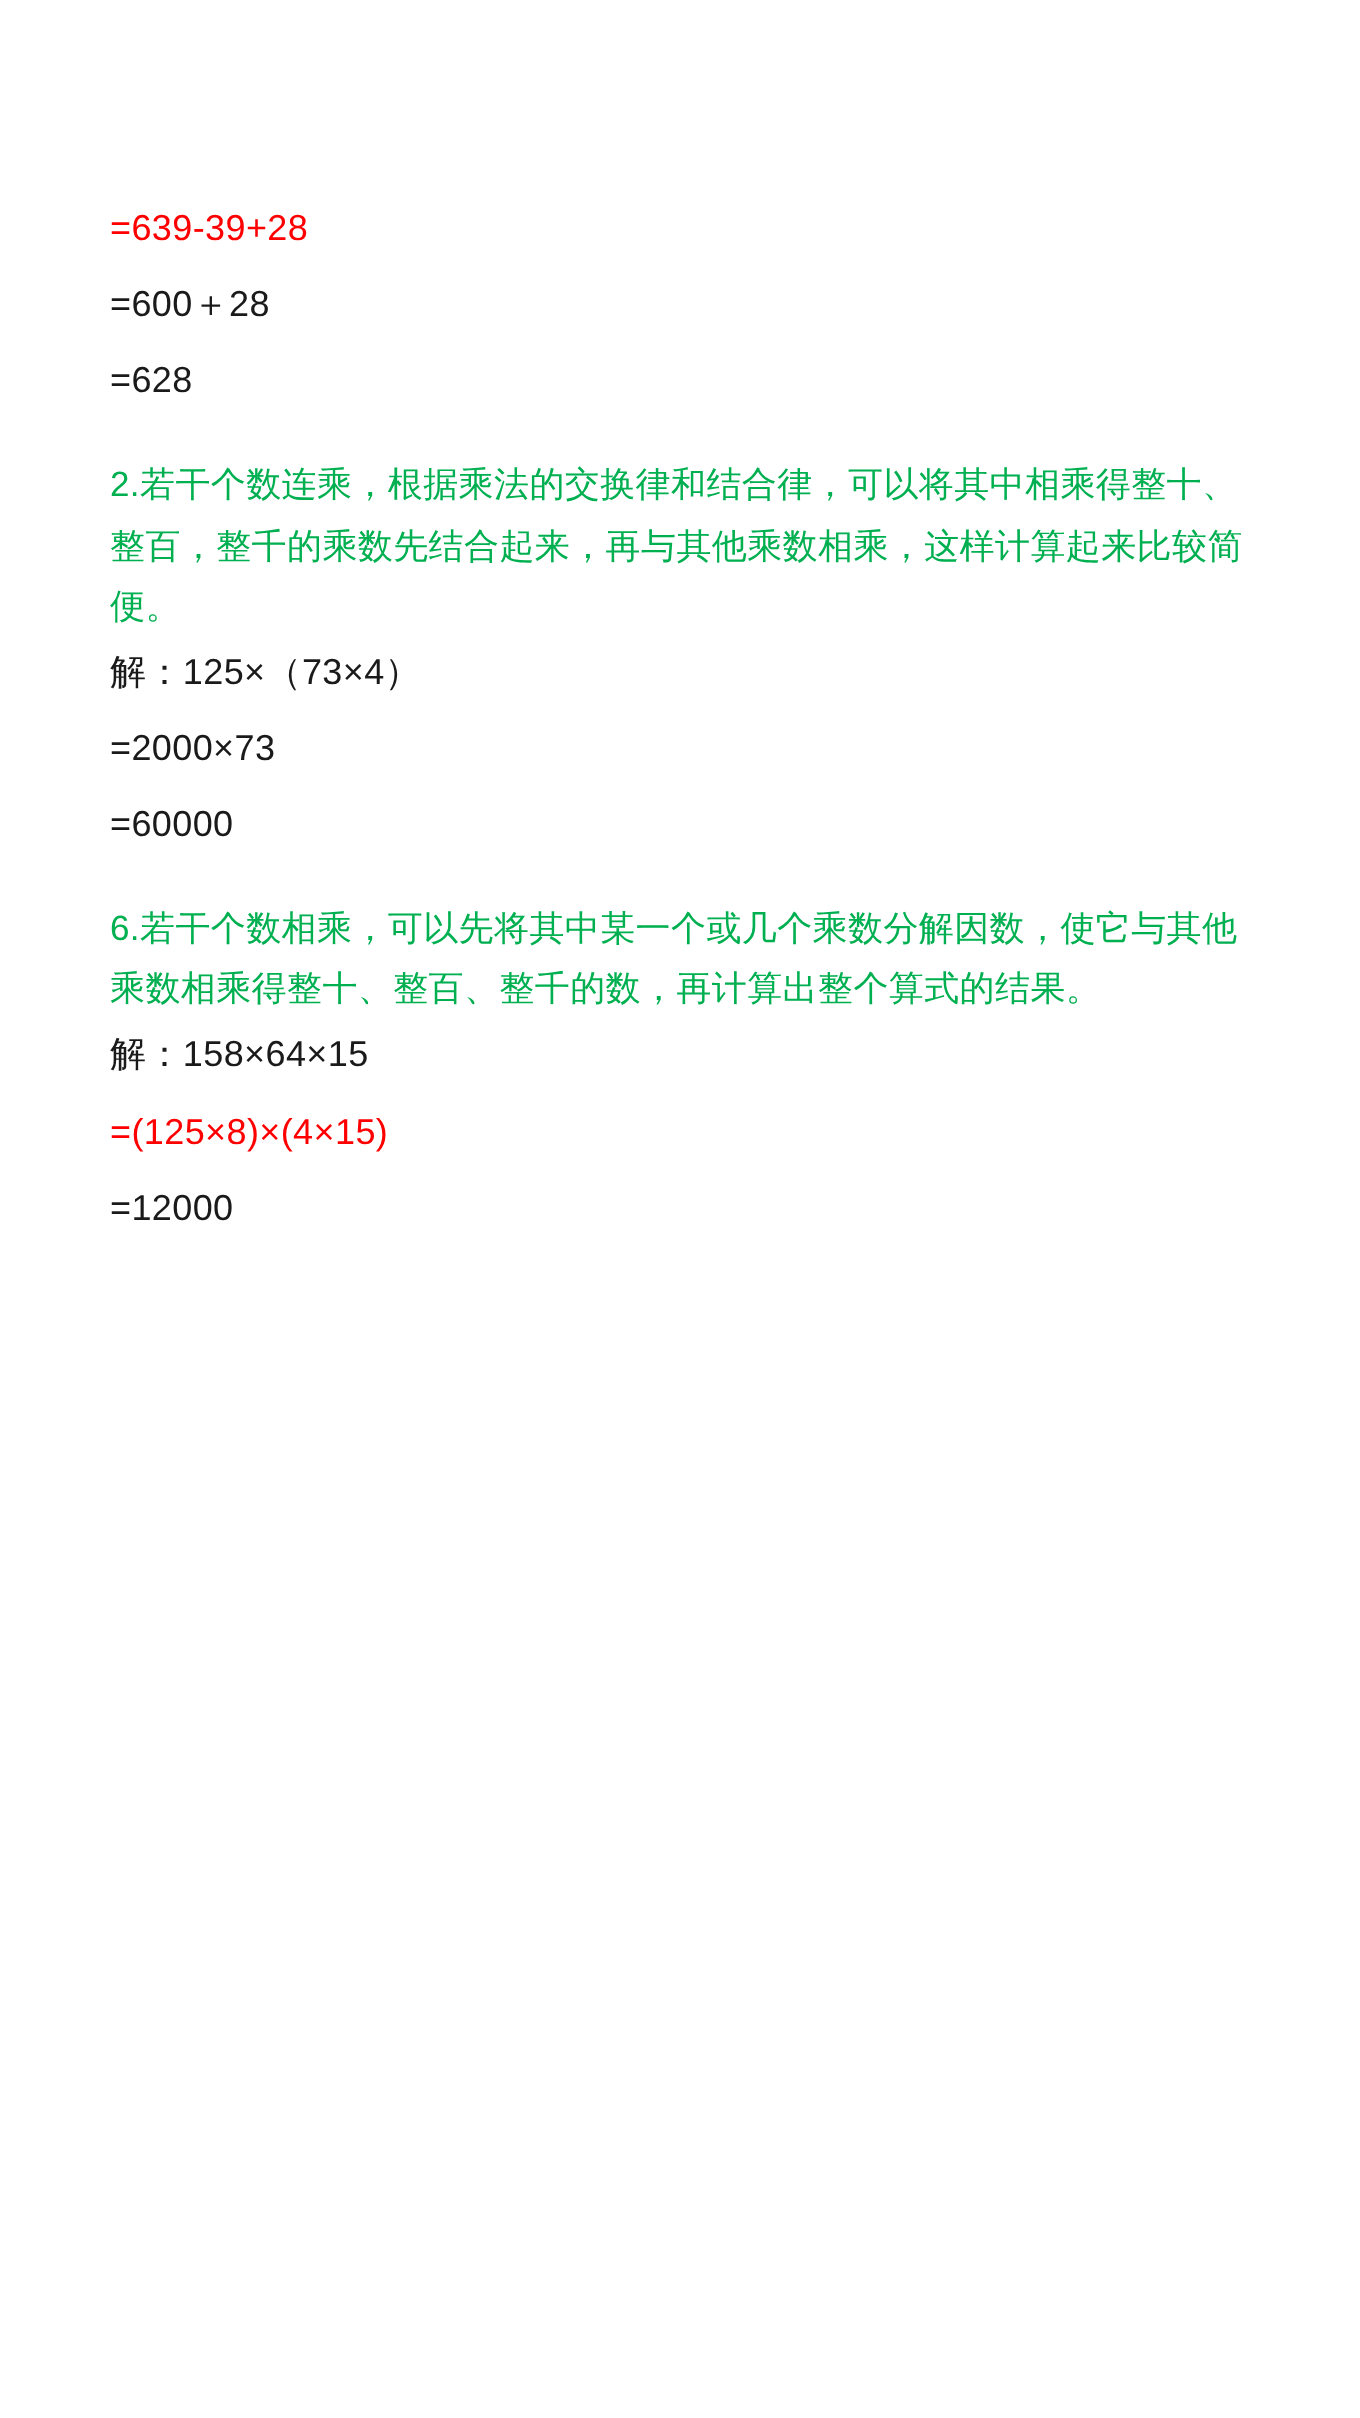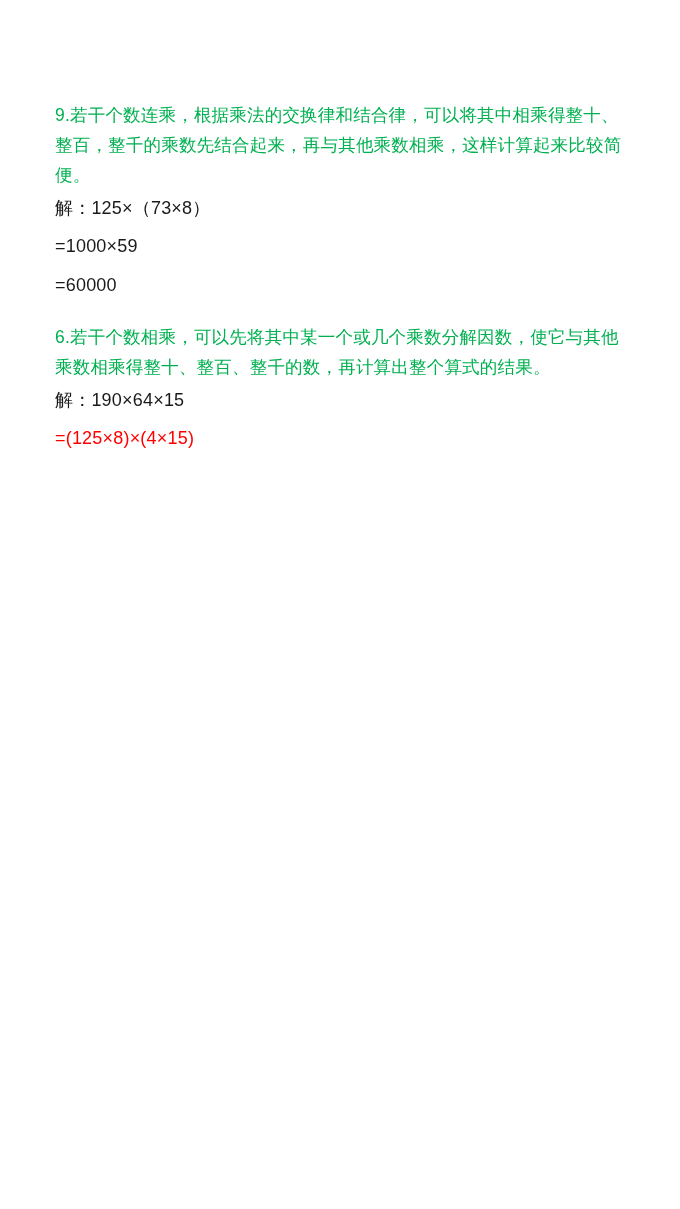--- a/index.html
+++ b/index.html
@@ -49,27 +49,33 @@
   .spacer-top {
     height: 0px;
   }
 </style>
 </head>
 <body>
 
 <div class="page">
   <div class="spacer-top"></div>
 
+  <div class="block">
+    <p class="line highlight">=639-39+28</p>
+    <p class="line plain">=600＋28</p>
+    <p class="line plain">=628</p>
+  </div>
 
 
   <div class="block">
-    <p class="line rule">9.若干个数连乘，根据乘法的交换律和结合律，可以将其中相乘得整十、整百，整千的乘数先结合起来，再与其他乘数相乘，这样计算起来比较简便。</p>
-    <p class="line plain">解：125×（73×8）</p>
-    <p class="line plain">=1000×59</p>
+    <p class="line rule">2.若干个数连乘，根据乘法的交换律和结合律，可以将其中相乘得整十、整百，整千的乘数先结合起来，再与其他乘数相乘，这样计算起来比较简便。</p>
+    <p class="line plain">解：125×（73×4）</p>
+    <p class="line plain">=2000×73</p>
     <p class="line plain">=60000</p>
   </div>
 
   <div class="block">
     <p class="line rule">6.若干个数相乘，可以先将其中某一个或几个乘数分解因数，使它与其他乘数相乘得整十、整百、整千的数，再计算出整个算式的结果。</p>
-    <p class="line plain">解：190×64×15</p>
+    <p class="line plain">解：158×64×15</p>
     <p class="line highlight">=(125×8)×(4×15)</p>
+    <p class="line plain">=12000</p>
   </div>
 </div>
 
 </body></html>

